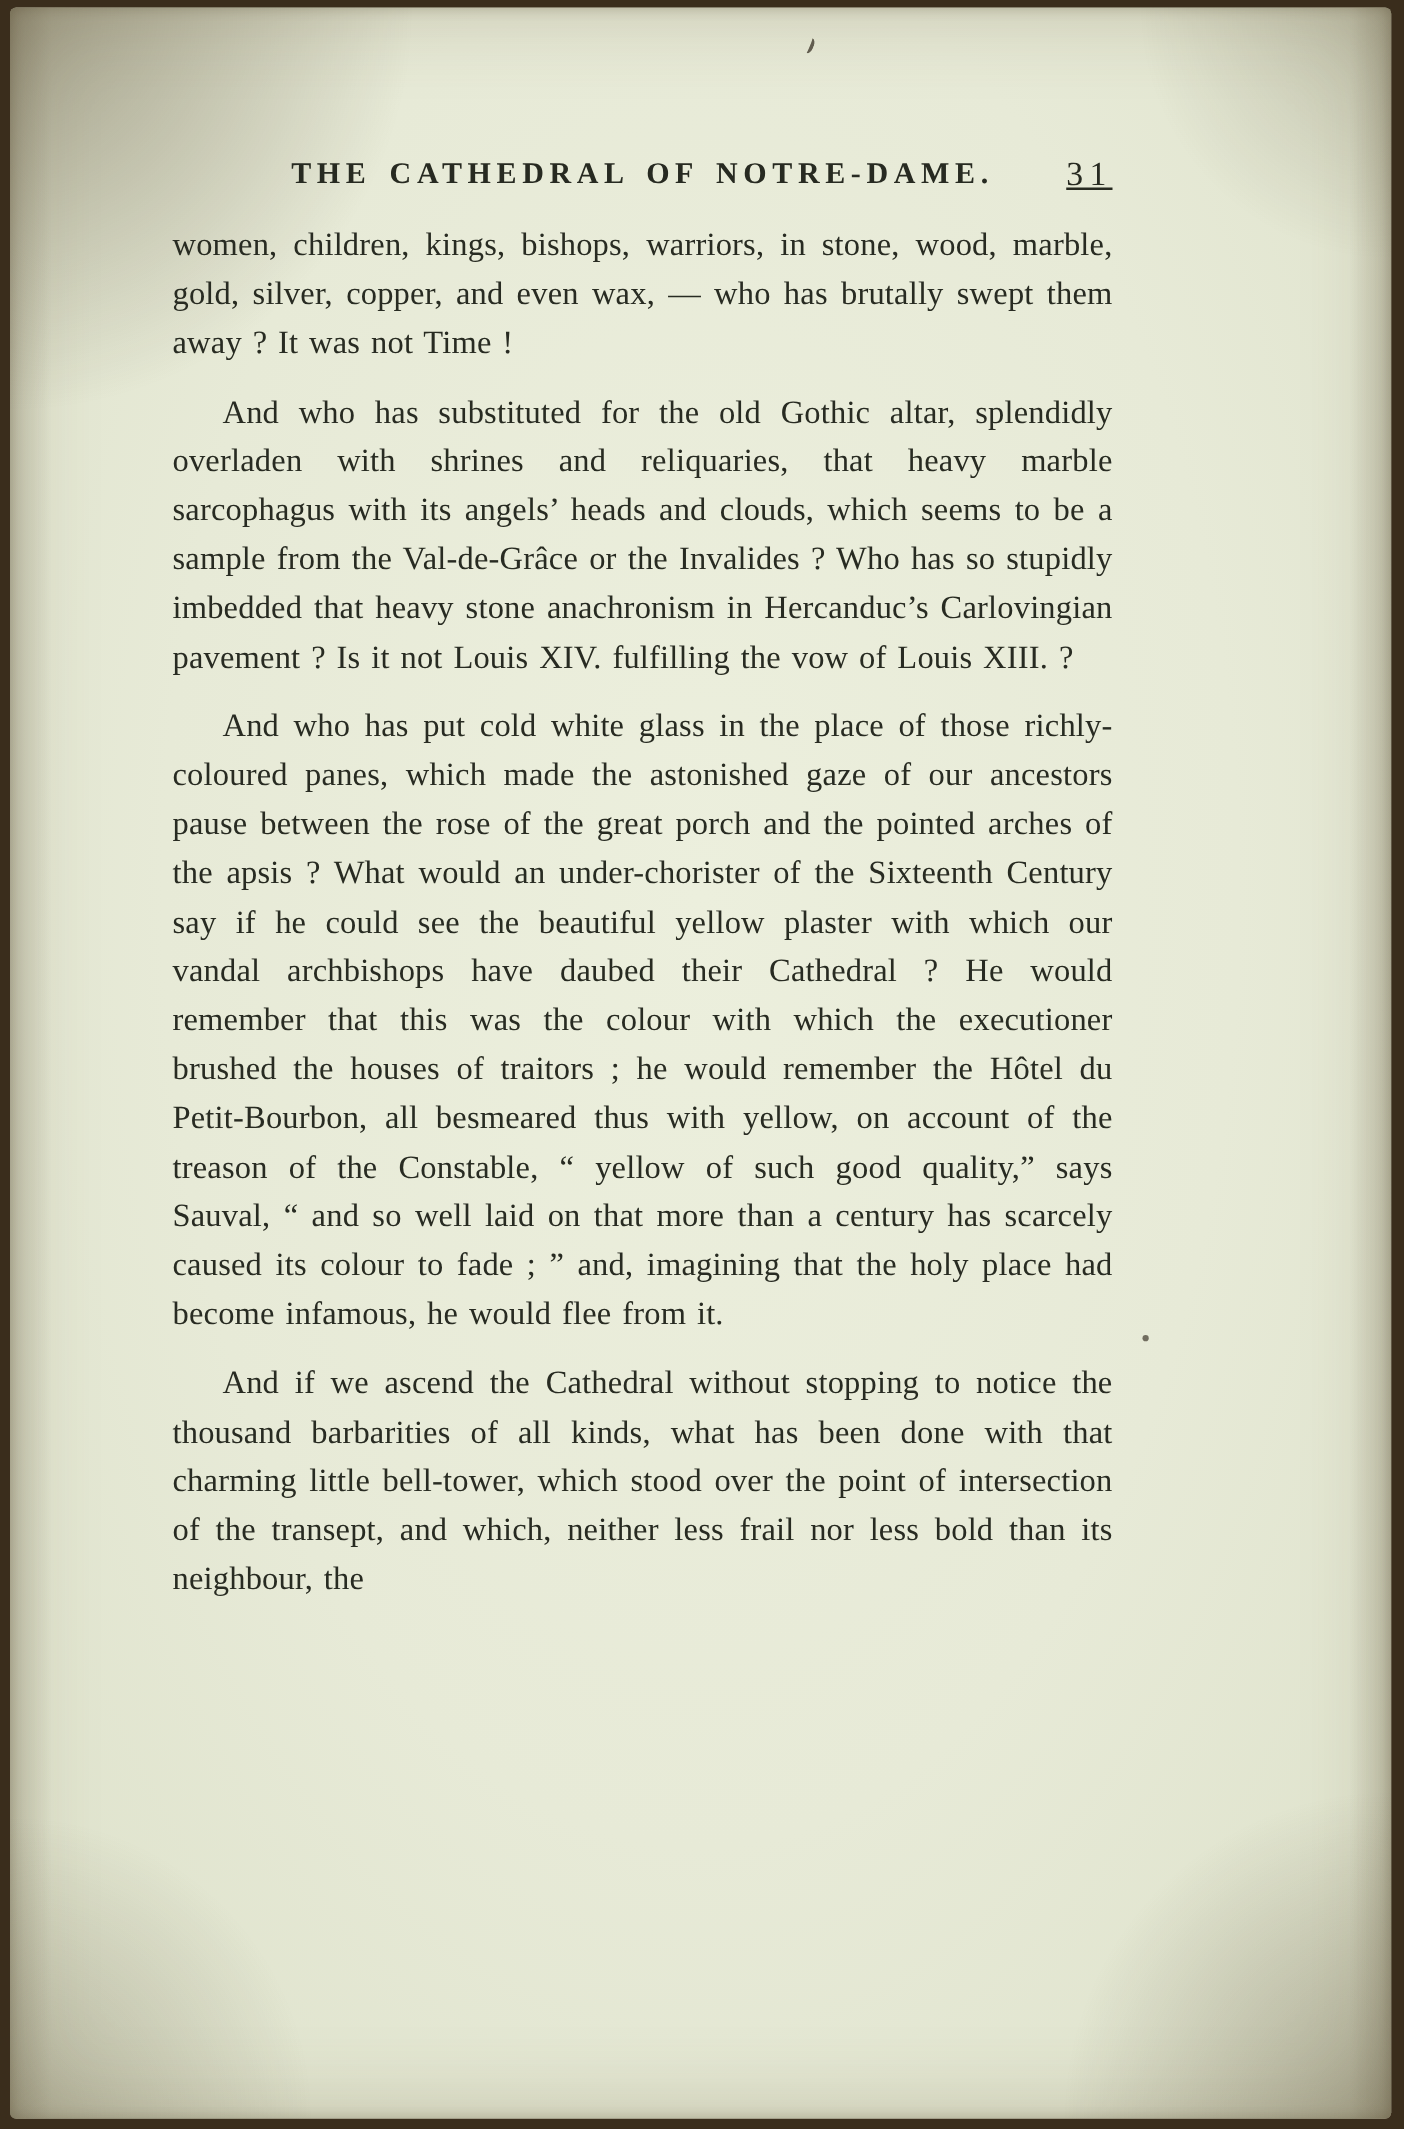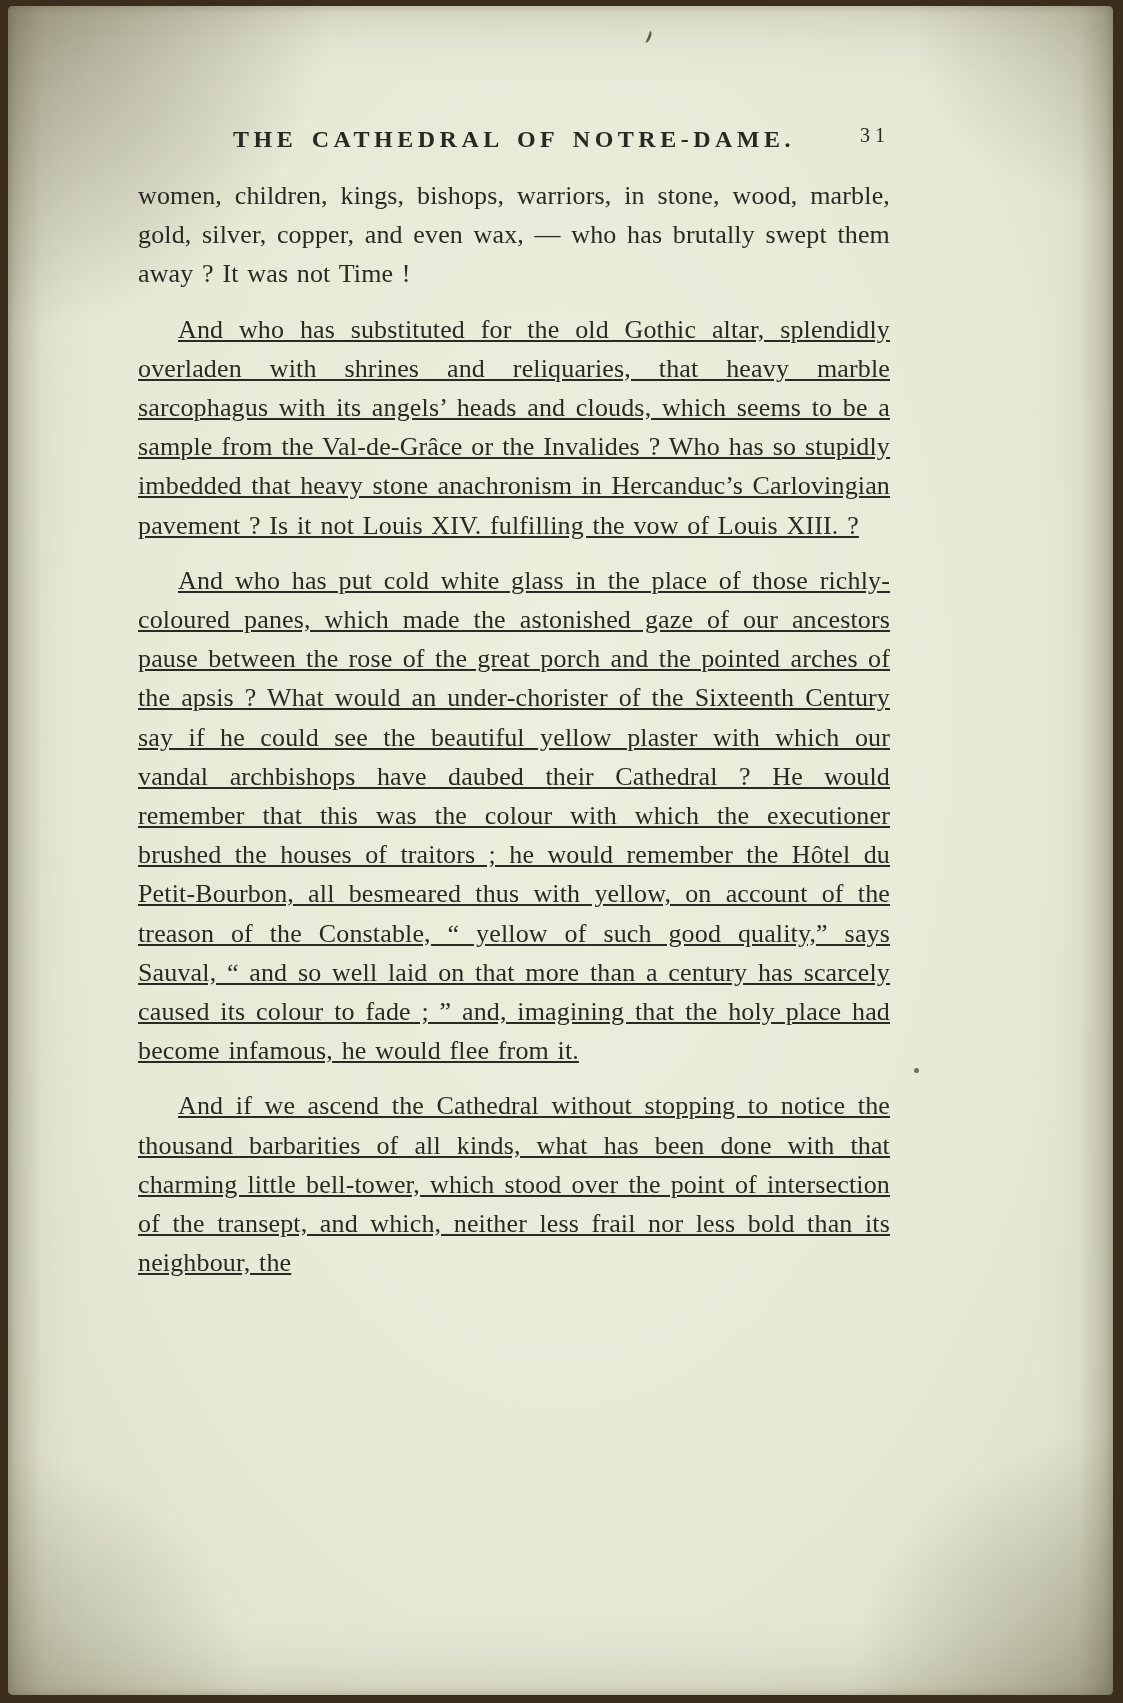--- a/index.html
+++ b/index.html
@@ -56,39 +56,39 @@
     font-size: 24px;
     letter-spacing: 4.5px;
     word-spacing: 4px;
     color: #272a21;
     white-space: nowrap;
   }
   .page-number {
     position: absolute;
     right: 16px;
     top: 0;
-    font-size: 20px;
+    font-size: 27px;
     letter-spacing: 5px;
     color: #272a21;
+    text-decoration: underline;
   }
   .text-block {
     color: #282b22;
     font-size: 26px;
     line-height: 39.2px;
     text-align: justify;
     letter-spacing: 0.15px;
     word-spacing: 2px;
   }
   .text-block p {
     margin: 16px;
     padding: 0;
   }
   .text-block p.indent {
     text-indent: 40px;
-    text-decoration: underline;
   }
   .speck-top {
     position: absolute;
     left: 636px;
     top: 24px;
     width: 7px;
     height: 13px;
     border-right: 3px solid rgba(55, 48, 36, 0.75);
     border-radius: 60% 60% 60% 60%;
     transform: rotate(22deg);

